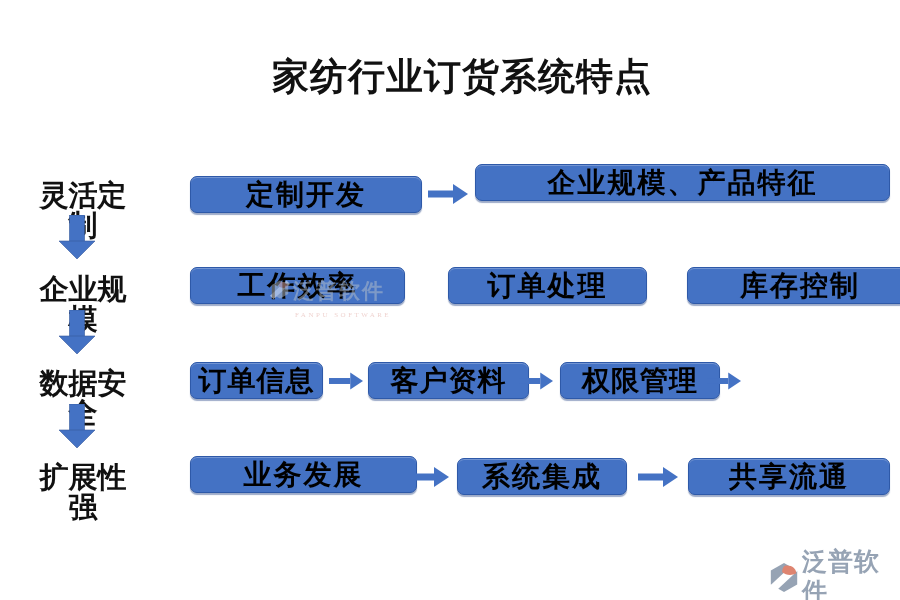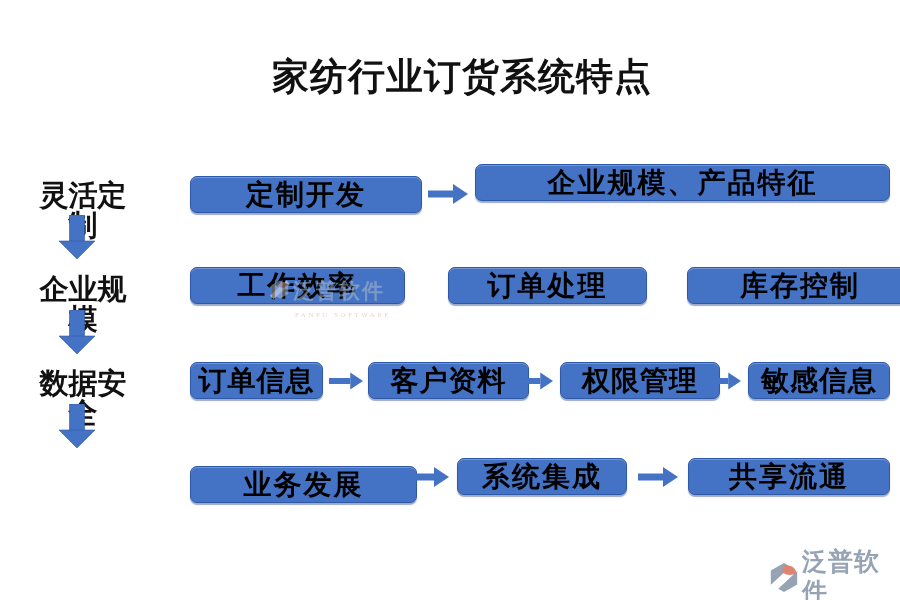--- a/index.html
+++ b/index.html
@@ -63,20 +63,21 @@
   <div class="side-label" style="top:274px">企业规模</div>
   <svg class="down-arrow" style="top:310px" viewBox="0 0 36 44">
     <rect x="10.5" y="0" width="15" height="27" fill="var(--arrow)" stroke="#35599c" stroke-width="0.6"></rect>
     <polygon points="0,26 36,26 18,44" fill="var(--arrow)" stroke="#35599c" stroke-width="0.6"></polygon>
   </svg>
   <div class="side-label" style="top:368px">数据安全</div>
   <svg class="down-arrow" style="top:404px" viewBox="0 0 36 44">
     <rect x="10.5" y="0" width="15" height="27" fill="var(--arrow)" stroke="#35599c" stroke-width="0.6"></rect>
     <polygon points="0,26 36,26 18,44" fill="var(--arrow)" stroke="#35599c" stroke-width="0.6"></polygon>
   </svg>
+  <div class="side-label" style="top:462px">扩展性强</div>
 
   <div class="box" style="left:190px;top:176px;width:232px">定制开发</div>
   <svg class="r-arrow" style="left:427px;top:184px;width:42px" viewBox="0 0 40 20">
     <rect x="0" y="6.5" width="25" height="7" fill="var(--arrow)"></rect>
     <polygon points="25,0 40,10 25,20" fill="var(--arrow)"></polygon>
   </svg>
   <div class="box" style="left:475px;top:164px;width:415px">企业规模、产品特征</div>
 
   <div class="box" style="left:190px;top:267px;width:215px">工作效率</div>
   <div class="box" style="left:448px;top:267px;width:199px">订单处理</div>
@@ -90,23 +91,22 @@
   <div class="box" style="left:368px;top:362px;width:161px;letter-spacing:1px">客户资料</div>
   <svg class="r-arrow" style="left:519px;top:371px;width:34px" viewBox="0 0 40 20">
     <rect x="0" y="6.5" width="25" height="7" fill="var(--arrow)"></rect>
     <polygon points="25,0 40,10 25,20" fill="var(--arrow)"></polygon>
   </svg>
   <div class="box" style="left:560px;top:362px;width:160px;letter-spacing:1px">权限管理</div>
   <svg class="r-arrow" style="left:707px;top:371px;width:34px" viewBox="0 0 40 20">
     <rect x="0" y="6.5" width="25" height="7" fill="var(--arrow)"></rect>
     <polygon points="25,0 40,10 25,20" fill="var(--arrow)"></polygon>
   </svg>
-  <div class="box" style="left:748px;top:362px;width:142px;letter-spacing:1px">敏感信息</div>
 
-  <div class="box" style="left:190px;top:466px;width:227px">业务发展</div>
+  <div class="box" style="left:190px;top:456px;width:227px">业务发展</div>
   <svg class="r-arrow" style="left:407px;top:467px;width:44px" viewBox="0 0 40 20">
     <rect x="0" y="6.5" width="25" height="7" fill="var(--arrow)"></rect>
     <polygon points="25,0 40,10 25,20" fill="var(--arrow)"></polygon>
   </svg>
   <div class="box" style="left:457px;top:458px;width:170px">系统集成</div>
   <svg class="r-arrow" style="left:637px;top:467px;width:42px" viewBox="0 0 40 20">
     <rect x="0" y="6.5" width="25" height="7" fill="var(--arrow)"></rect>
     <polygon points="25,0 40,10 25,20" fill="var(--arrow)"></polygon>
   </svg>
   <div class="box" style="left:688px;top:458px;width:202px">共享流通</div>

